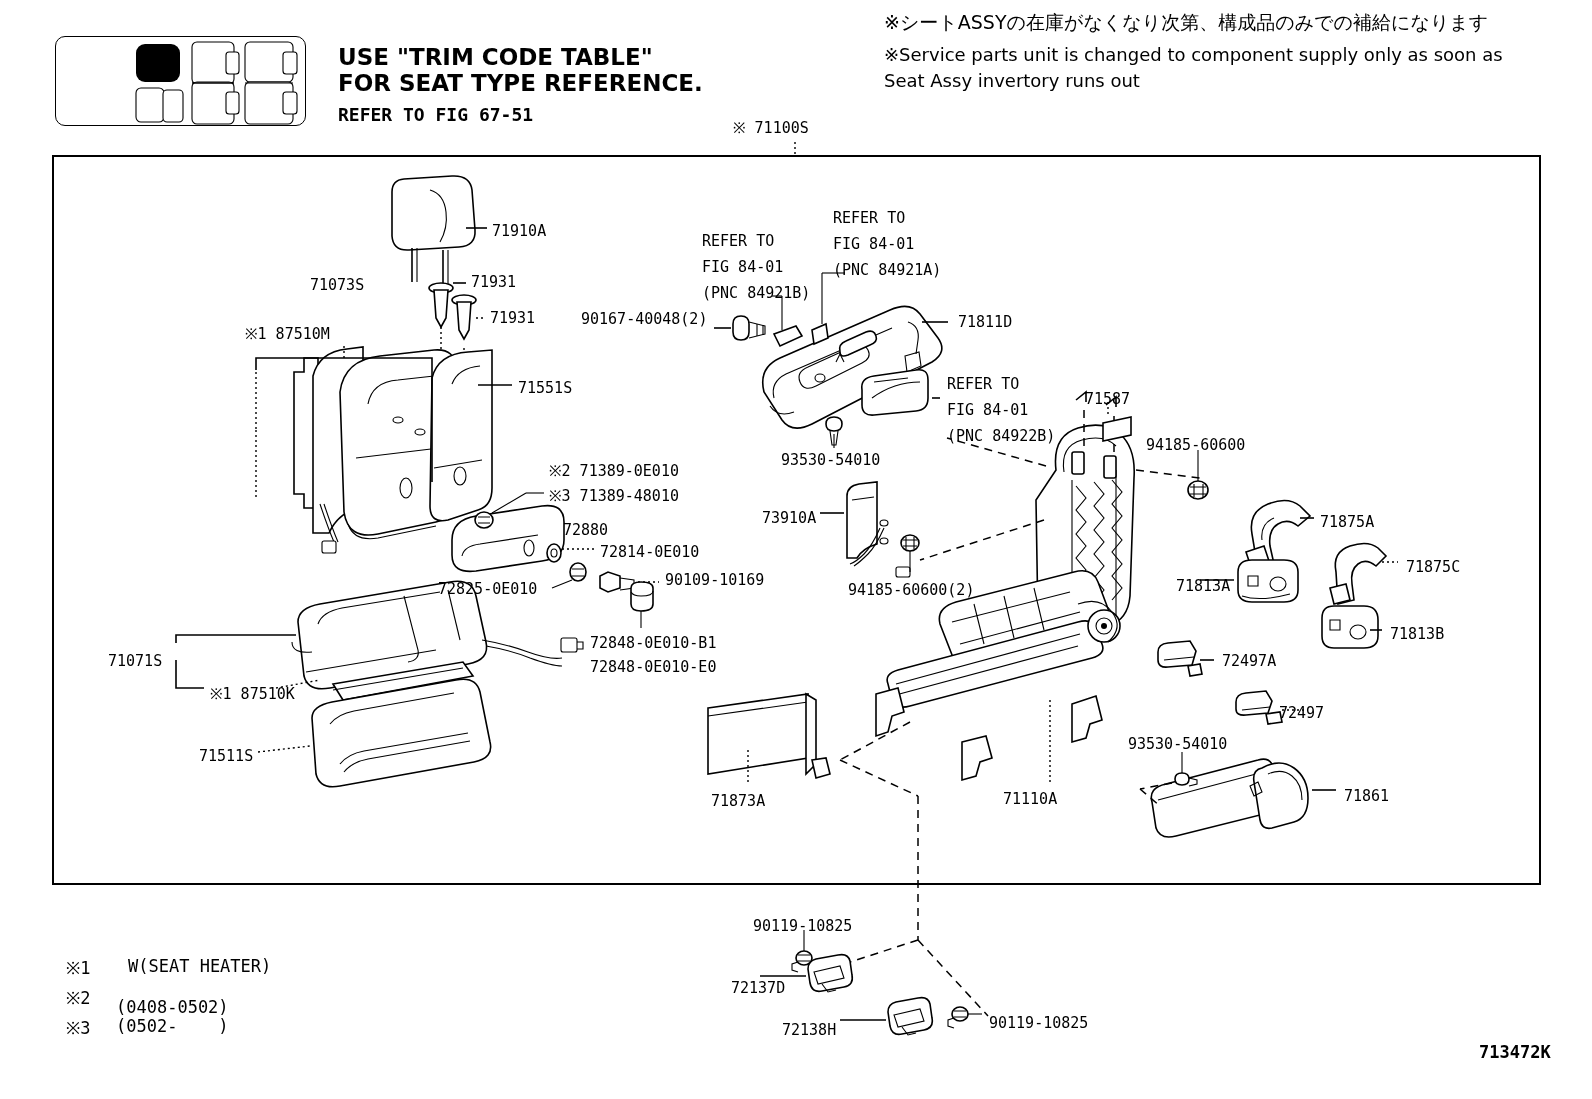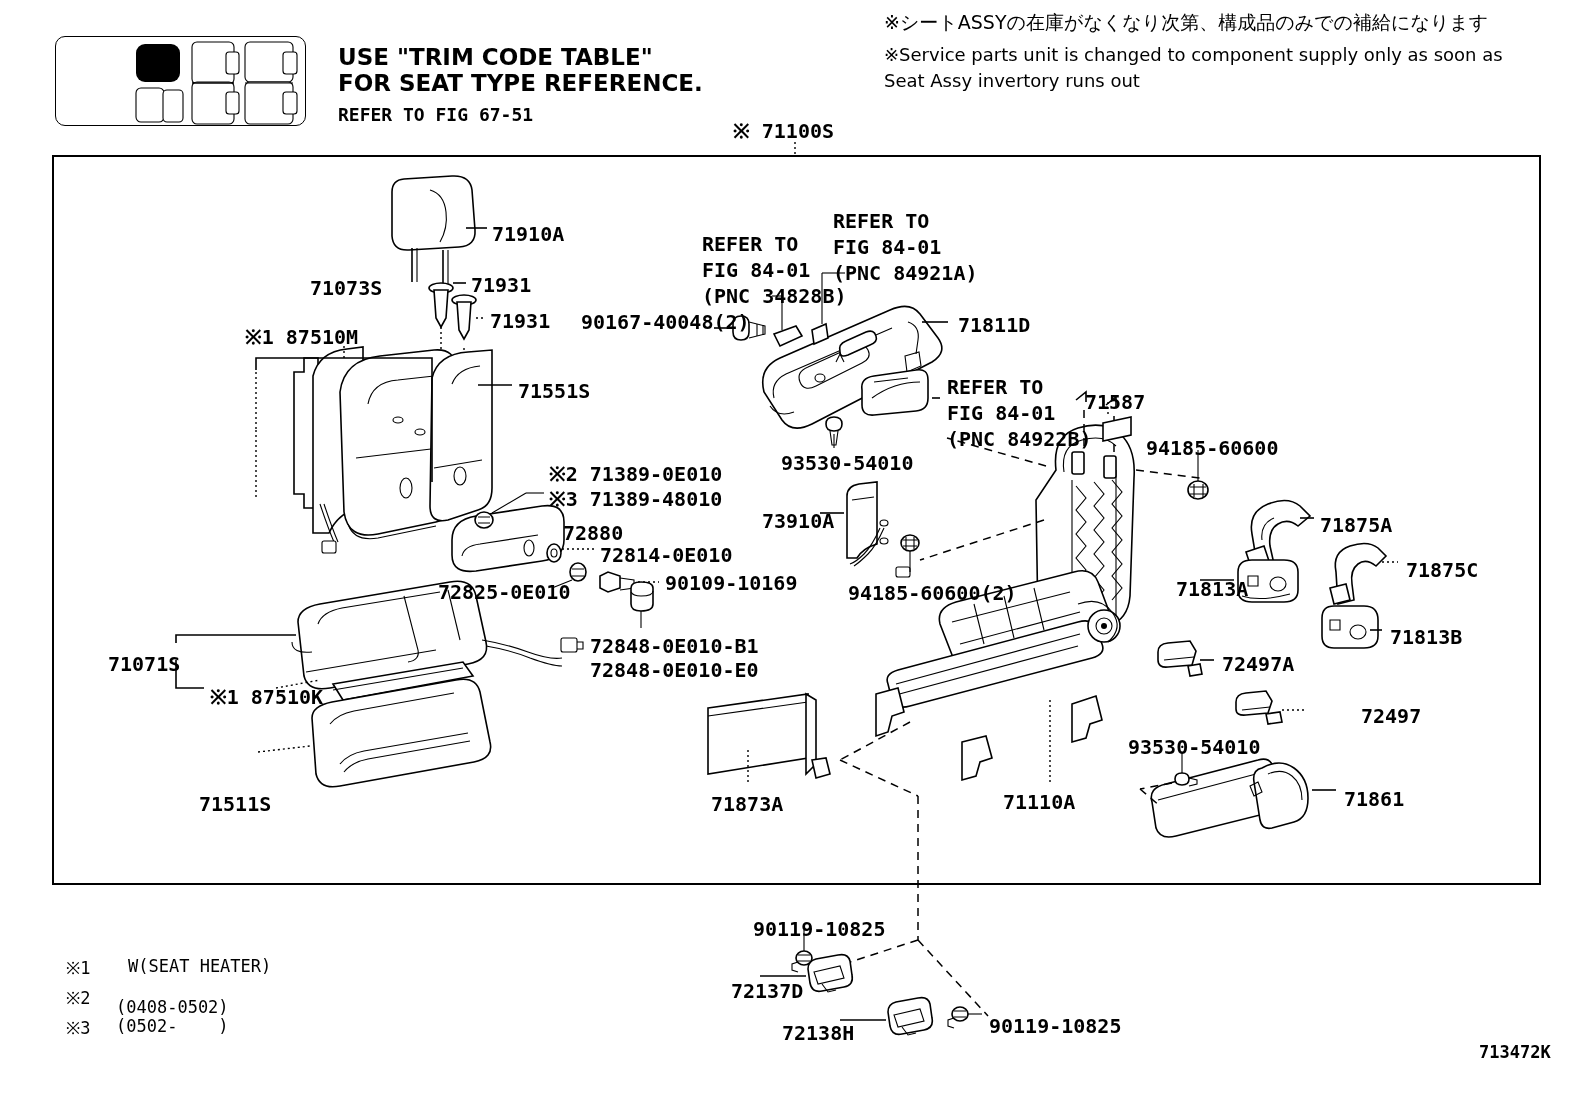--- a/index.html
+++ b/index.html
@@ -1,19 +1,19 @@
 <!DOCTYPE html>
 <html><head>
 <meta charset="utf-8">
 <style>
   html,body{margin:0;padding:0;background:#ffffff;}
   body{width:1592px;height:1099px;position:relative;overflow:hidden;
        font-family:"DejaVu Sans Mono","Liberation Mono",monospace;color:#000;}
   .lbl{position:absolute;white-space:pre;font-weight:bold;letter-spacing:0px;}
-  .pn{font-family:"DejaVu Sans Mono","Liberation Mono",monospace;font-size:20px;font-weight:bold;}
+  .pn{font-family:"DejaVu Sans Mono","Liberation Mono",monospace;font-size:15px;font-weight:normal;}
   .note-jp{font-family:"DejaVu Sans","Liberation Sans",sans-serif;font-size:19px;font-weight:normal;letter-spacing:0px;}
   .note-en{font-family:"DejaVu Sans","Liberation Sans",sans-serif;font-size:18px;font-weight:normal;}
   .trim-txt{font-family:"DejaVu Sans","Liberation Sans",sans-serif;font-size:23px;font-weight:bold;}
   .trim-sub{font-family:"DejaVu Sans Mono","Liberation Mono",monospace;font-size:18px;font-weight:bold;}
   .legend{font-family:"DejaVu Sans Mono","Liberation Mono",monospace;font-size:17px;font-weight:normal;}
   .figcode{font-family:"DejaVu Sans Mono","Liberation Mono",monospace;font-size:17px;font-weight:bold;}
   #main-frame{position:absolute;left:52px;top:155px;width:1489px;height:730px;
               border:2px solid #000;box-sizing:border-box;background:transparent;}
   #trim-box{position:absolute;left:55px;top:36px;width:251px;height:90px;
             border:1.5px solid #000;border-radius:10px;box-sizing:border-box;}
@@ -373,21 +373,21 @@
 <div id="callout-layer">
     <div class="lbl pn" style="left: 492px; top: 222px;">71910A</div>
     <div class="lbl pn" style="left: 310px; top: 276px;">71073S</div>
     <div class="lbl pn" style="left: 471px; top: 273px;">71931</div>
     <div class="lbl pn" style="left: 490px; top: 309px;">71931</div>
     <div class="lbl pn" style="left: 245px; top: 323px;">※1 87510M</div>
     <div class="lbl pn" style="left: 518px; top: 379px;">71551S</div>
     <div class="lbl pn" style="left: 581px; top: 310px;">90167-40048(2)</div>
     <div class="lbl pn" style="left: 702px; top: 232px;">REFER TO</div>
     <div class="lbl pn" style="left: 702px; top: 258px;">FIG 84-01</div>
-    <div class="lbl pn" style="left: 702px; top: 284px;">(PNC 34828B)</div>
+    <div class="lbl pn" style="left: 702px; top: 284px;">(PNC 84921B)</div>
     <div class="lbl pn" style="left: 833px; top: 209px;">REFER TO</div>
     <div class="lbl pn" style="left: 833px; top: 235px;">FIG 84-01</div>
     <div class="lbl pn" style="left: 833px; top: 261px;">(PNC 84921A)</div>
     <div class="lbl pn" style="left: 958px; top: 313px;">71811D</div>
     <div class="lbl pn" style="left: 947px; top: 375px;">REFER TO</div>
     <div class="lbl pn" style="left: 947px; top: 401px;">FIG 84-01</div>
     <div class="lbl pn" style="left: 947px; top: 427px;">(PNC 84922B)</div>
     <div class="lbl pn" style="left: 781px; top: 451px;">93530-54010</div>
     <div class="lbl pn" style="left: 1085px; top: 390px;">71587</div>
     <div class="lbl pn" style="left: 1146px; top: 436px;">94185-60600</div>
@@ -399,24 +399,24 @@
     <div class="lbl pn" style="left: 665px; top: 571px;">90109-10169</div>
     <div class="lbl pn" style="left: 590px; top: 634px;">72848-0E010-B1</div>
     <div class="lbl pn" style="left: 590px; top: 658px;">72848-0E010-E0</div>
     <div class="lbl pn" style="left: 762px; top: 509px;">73910A</div>
     <div class="lbl pn" style="left: 848px; top: 581px;">94185-60600(2)</div>
     <div class="lbl pn" style="left: 1320px; top: 513px;">71875A</div>
     <div class="lbl pn" style="left: 1406px; top: 558px;">71875C</div>
     <div class="lbl pn" style="left: 1176px; top: 577px;">71813A</div>
     <div class="lbl pn" style="left: 1390px; top: 625px;">71813B</div>
     <div class="lbl pn" style="left: 1222px; top: 652px;">72497A</div>
-    <div class="lbl pn" style="left: 1361px; top: 704px;">72497</div>
+    <div class="lbl pn" style="left: 1279px; top: 704px;">72497</div>
     <div class="lbl pn" style="left: 108px; top: 652px;">71071S</div>
     <div class="lbl pn" style="left: 210px; top: 683px;">※1 87510K</div>
-    <div class="lbl pn" style="left: 199px; top: 747px; margin-top: 45px;">71511S</div>
+    <div class="lbl pn" style="left: 199px; top: 747px;">71511S</div>
     <div class="lbl pn" style="left: 1128px; top: 735px;">93530-54010</div>
     <div class="lbl pn" style="left: 711px; top: 792px;">71873A</div>
     <div class="lbl pn" style="left: 1003px; top: 790px;">71110A</div>
     <div class="lbl pn" style="left: 1344px; top: 787px;">71861</div>
     <div class="lbl pn" style="left: 753px; top: 917px;">90119-10825</div>
     <div class="lbl pn" style="left: 731px; top: 979px;">72137D</div>
     <div class="lbl pn" style="left: 782px; top: 1021px;">72138H</div>
     <div class="lbl pn" style="left: 989px; top: 1014px;">90119-10825</div>
   </div>
 

